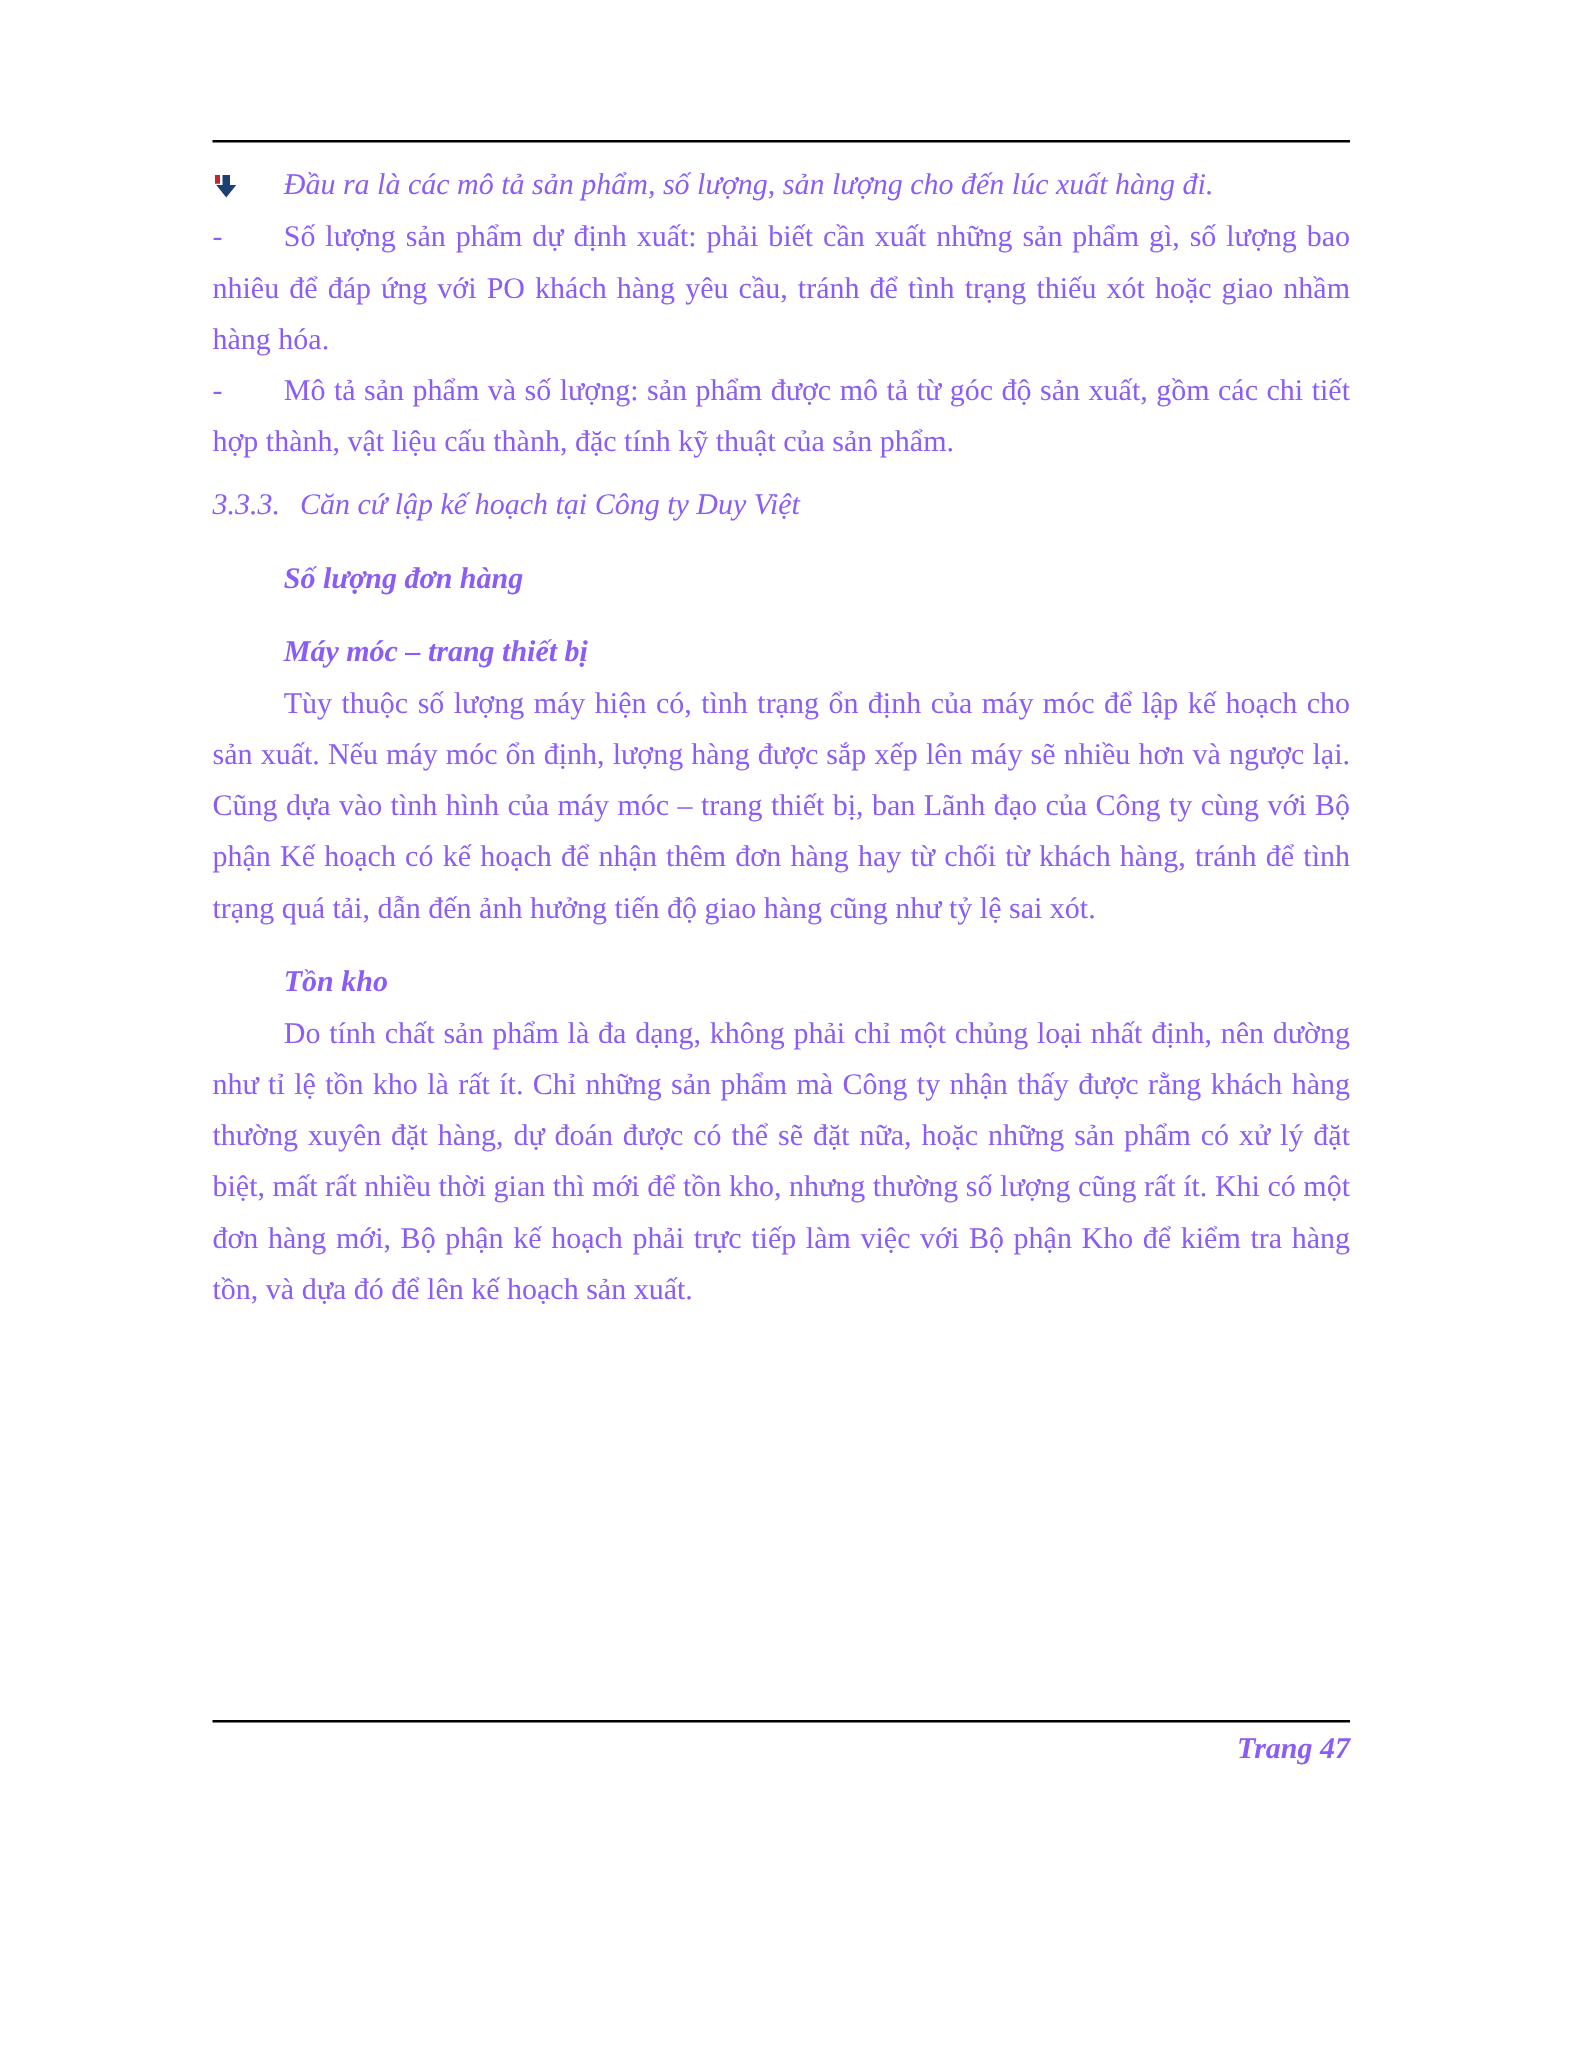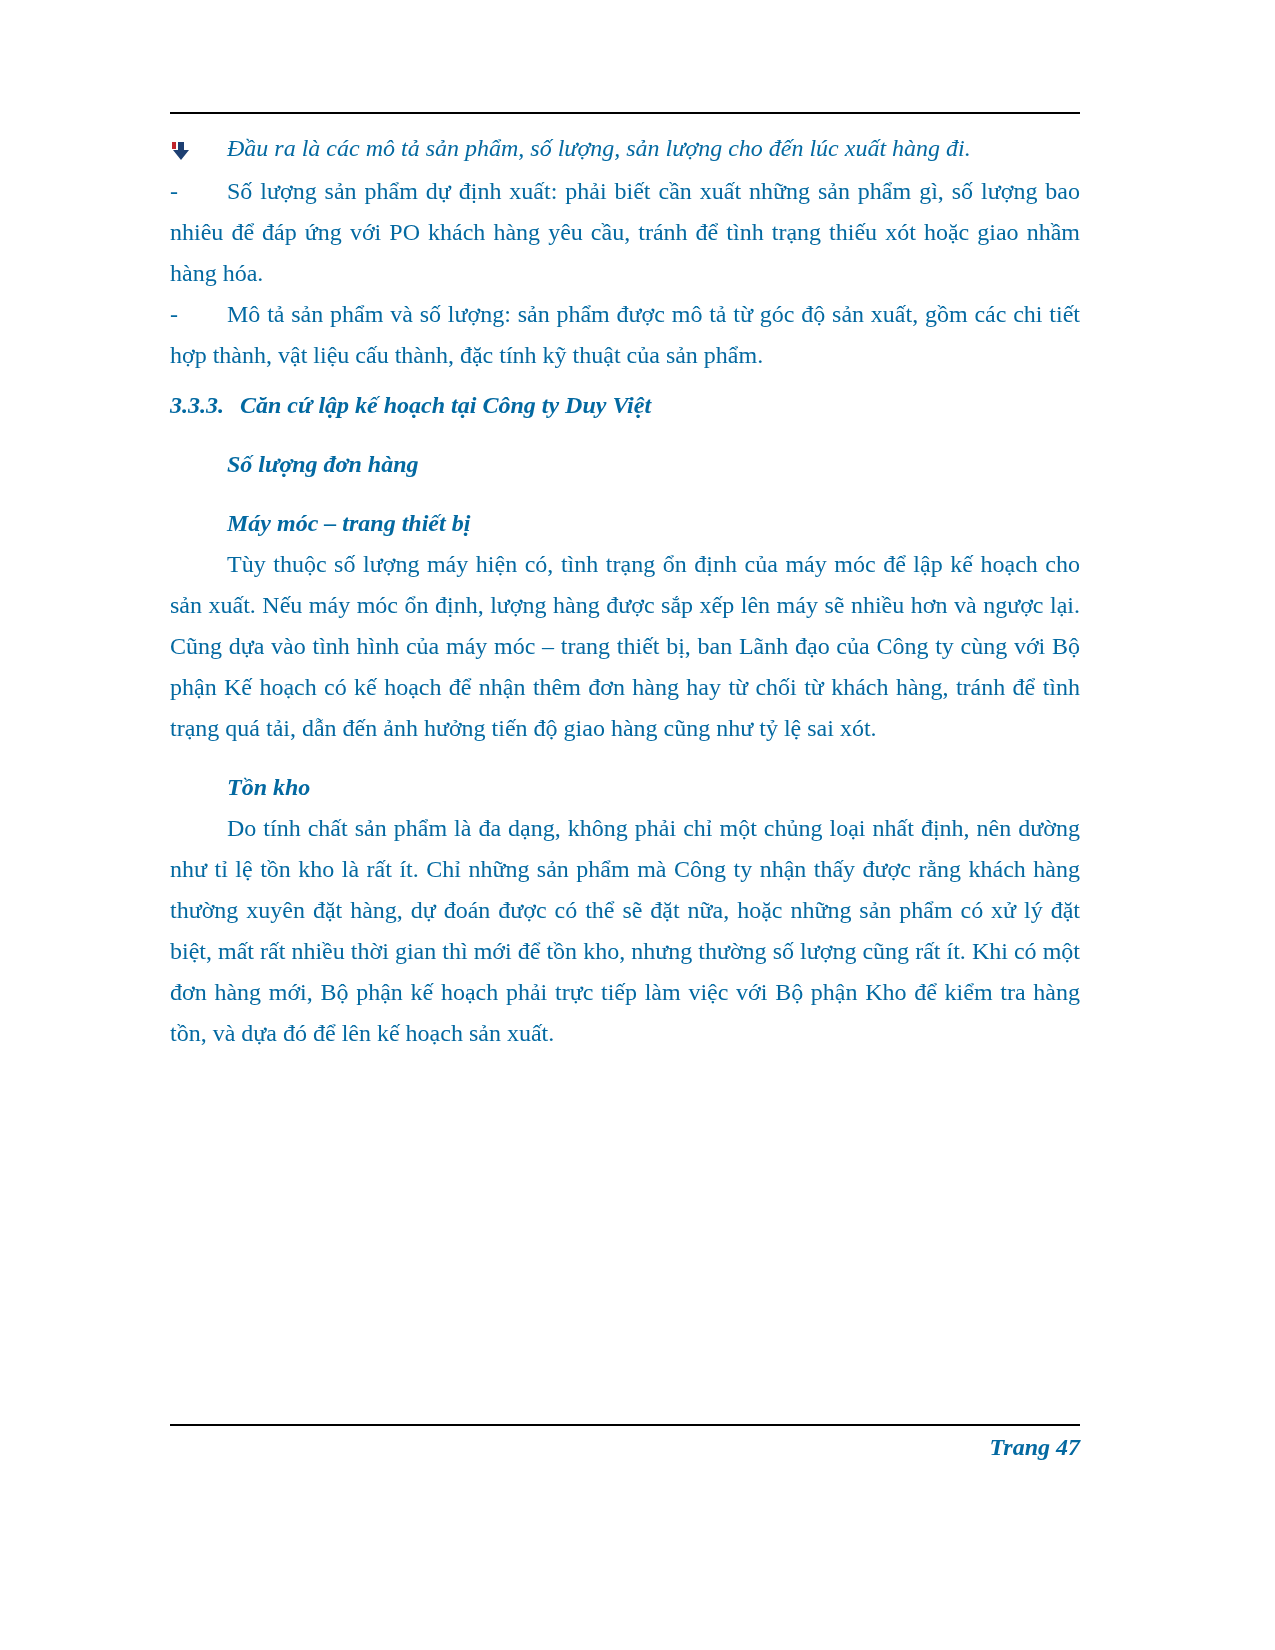--- a/index.html
+++ b/index.html
@@ -3,21 +3,21 @@
 <meta charset="utf-8">
 <style>
   * { box-sizing: border-box; }
   html, body { margin: 0; padding: 0; background: #ffffff; }
   .page {
     position: relative;
     width: 1275px;
     height: 1650px;
     background: #ffffff;
     font-family: "Liberation Serif", serif;
-    color: #0369a1;
+    color: #8b5cf6;
     overflow: hidden;
   }
   .content {
     position: absolute;
     left: 170px;
     top: 112px;
     width: 910px;
   }
   .rule {
     border: none;
@@ -39,35 +39,35 @@
     width: 57px;
     vertical-align: middle;
   }
   .bullet-marker svg { vertical-align: -3px; }
   .dash-mark {
     display: inline-block;
     width: 57px;
   }
   .para-indent { text-indent: 57px; }
   .heading3 {
-    font-weight: bold;
+    font-weight: normal;
     font-style: italic;
     margin-top: 9px;
   }
   .h-num { margin-right: 16px; }
   .sub-heading {
     font-weight: bold;
     font-style: italic;
     margin-left: 57px;
     margin-top: 18px;
   }
   .footer {
     position: absolute;
     left: 170px;
-    top: 1424px;
+    top: 1376px;
     width: 910px;
   }
   .footer .rule { border-top-width: 2px; }
   .page-number {
     margin-top: 4px;
     font-size: 24px;
     line-height: 34px;
     font-weight: bold;
     font-style: italic;
     text-align: right;

